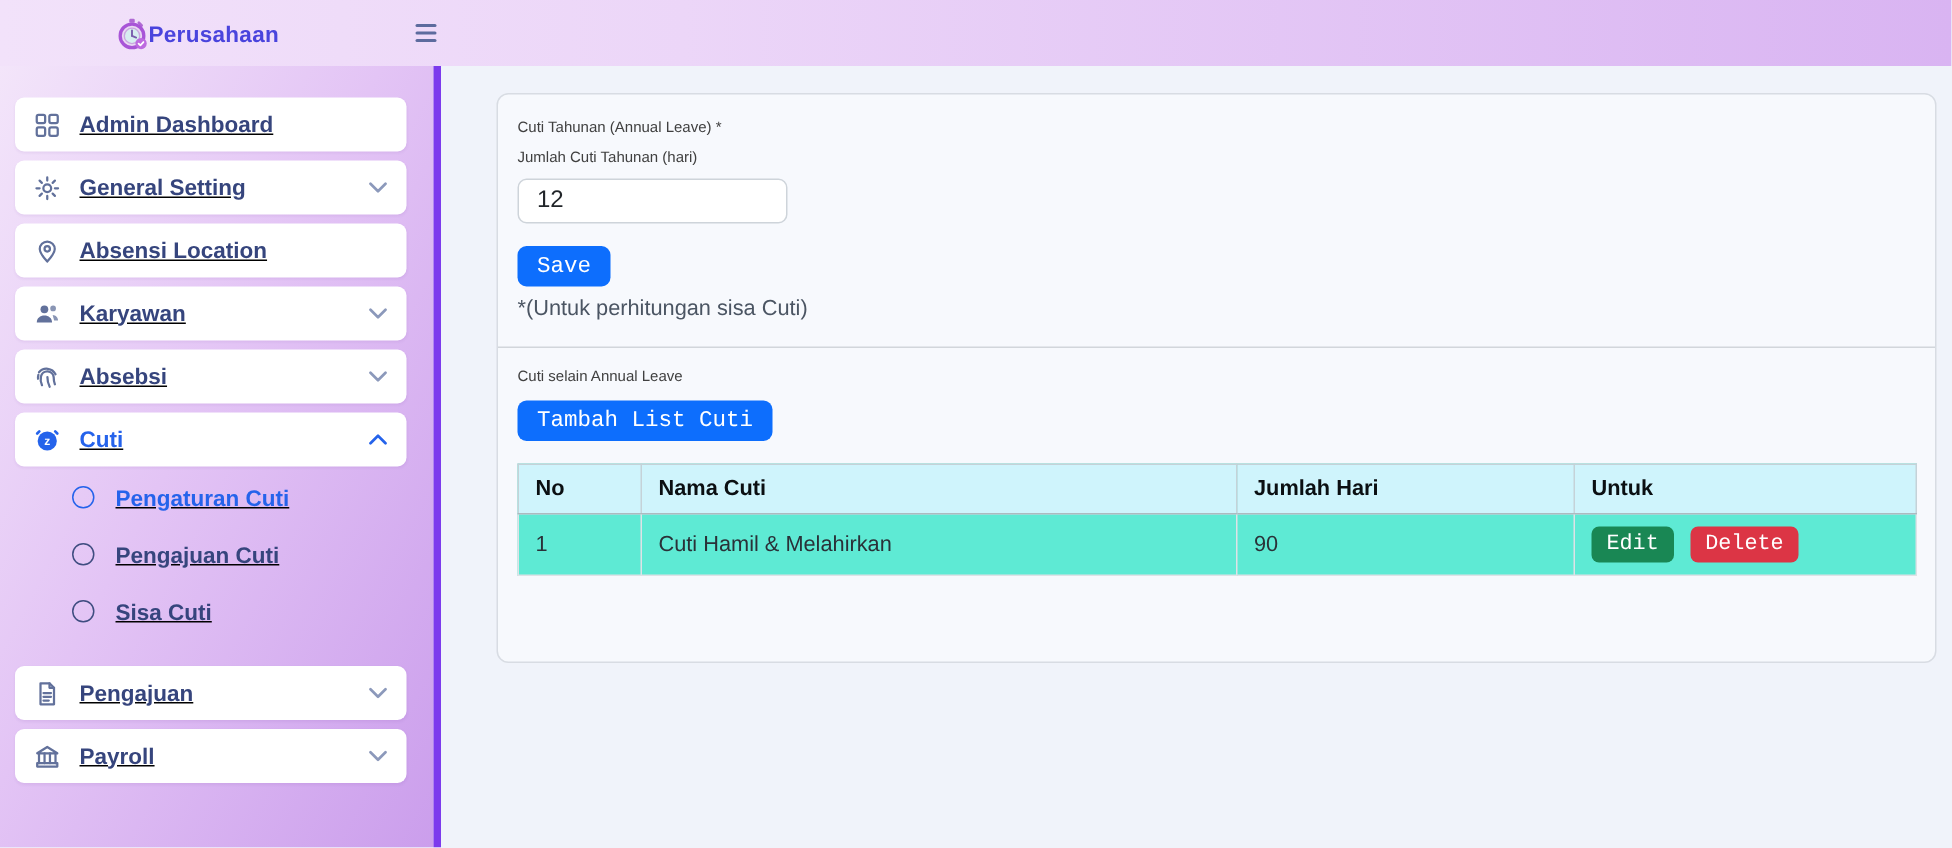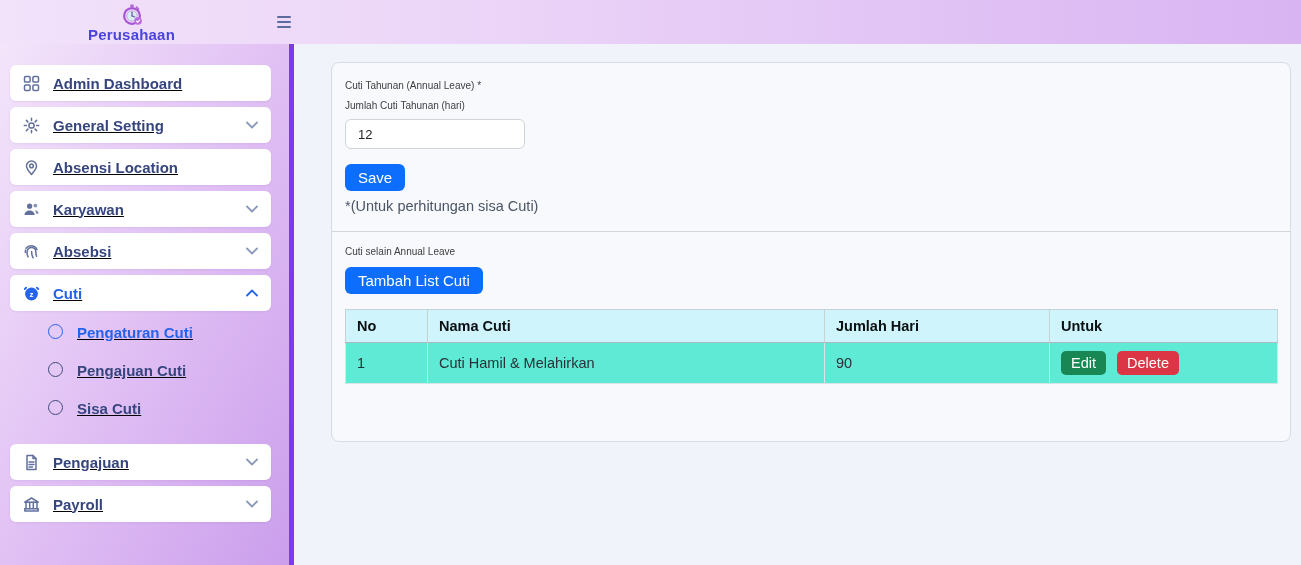--- a/index.html
+++ b/index.html
@@ -3,21 +3,21 @@
 <meta charset="utf-8">
 <style>
   * { box-sizing: border-box; margin: 0; padding: 0; }
   html,body { width:1301px; height:565px; overflow:hidden;
     font-family:"Liberation Sans", sans-serif; background:#f0f3fa; }
 
   
   .topbar { height:44px; width:100%;
     background:linear-gradient(90deg,#f2e2fa 0%,#ecd6f8 35%,#d9b4f2 100%);
     display:flex; align-items:center; }
-  .brand { width:263px; display:flex; flex-direction:column; align-items:center;
+  .brand { width:263px; display:flex; flex-direction:row; align-items:center;
     justify-content:center; cursor:pointer; padding-top:2px; }
   .brand-name { font-size:15px; font-weight:bold; color:#4a44dd; letter-spacing:.2px; }
   .hamburger { margin-left:8px; display:flex; flex-direction:column; gap:3px;
     padding:6px; cursor:pointer; }
   .hamburger span { display:block; width:14px; height:2px; background:#5d6b9e; border-radius:1px; }
 
   
   .layout { display:flex; height:521px; }
 
   
@@ -43,24 +43,24 @@
   svg.chev-svg { stroke:#8c99bb; fill:none; stroke-width:1.8; stroke-linecap:round; stroke-linejoin:round; }
   .side-item.active svg.chev-svg { stroke:#2563eb; }
 
   
   .content { flex:1; height:100%; background:#f0f3fa; overflow:hidden; }
   .card { margin:18px 10px 0 37px; height:380px; background:#f7f9fd;
     border:1px solid #d8dce3; border-radius:8px; padding:17px 12px 0 13px; }
   .flabel { font-size:10px; color:#404040; }
   .flabel.mb { margin-bottom:9px; }
   .num-input { width:180px; height:30px; border:1px solid #ced4da; border-radius:6px;
-    background:#ffffff; padding:0 12px; font-size:13px; color:#212529; margin-top:8px;
+    background:#ffffff; padding:0 12px; font-size:16px; color:#212529; margin-top:8px;
     font-family:"Liberation Sans",sans-serif; }
   .btn { display:inline-block; border:none; border-radius:6px; color:#fff;
-    font-size:15px; font-family:Liberation Sans, sans-serif; cursor:pointer; }
+    font-size:15px; font-family:Liberation Mono, monospace; cursor:pointer; }
   .btn-primary { background:#0d6efd; padding:5px 13px; }
   .btn-save { margin-top:15px; }
   .note { font-size:14.5px; color:#4b5563; margin-top:7px; }
   .divider { border:none; border-top:1px solid #d2d6db; margin:17px -12px 0 -13px; }
   .section2-title { margin-top:14px; }
   .btn-add { margin-top:10px; }
   .leave-table { border-collapse:collapse; width:977px; max-width:100%; margin-top:15px;
     background:#5eead4; }
   .leave-table th { background:#cff4fc; border:1px solid #c5d2d8; border-bottom:1px solid #aeb9bf;
     text-align:left; font-size:14.5px; font-weight:bold; color:#0b0f12; padding:7px 11px; height:33px; }

